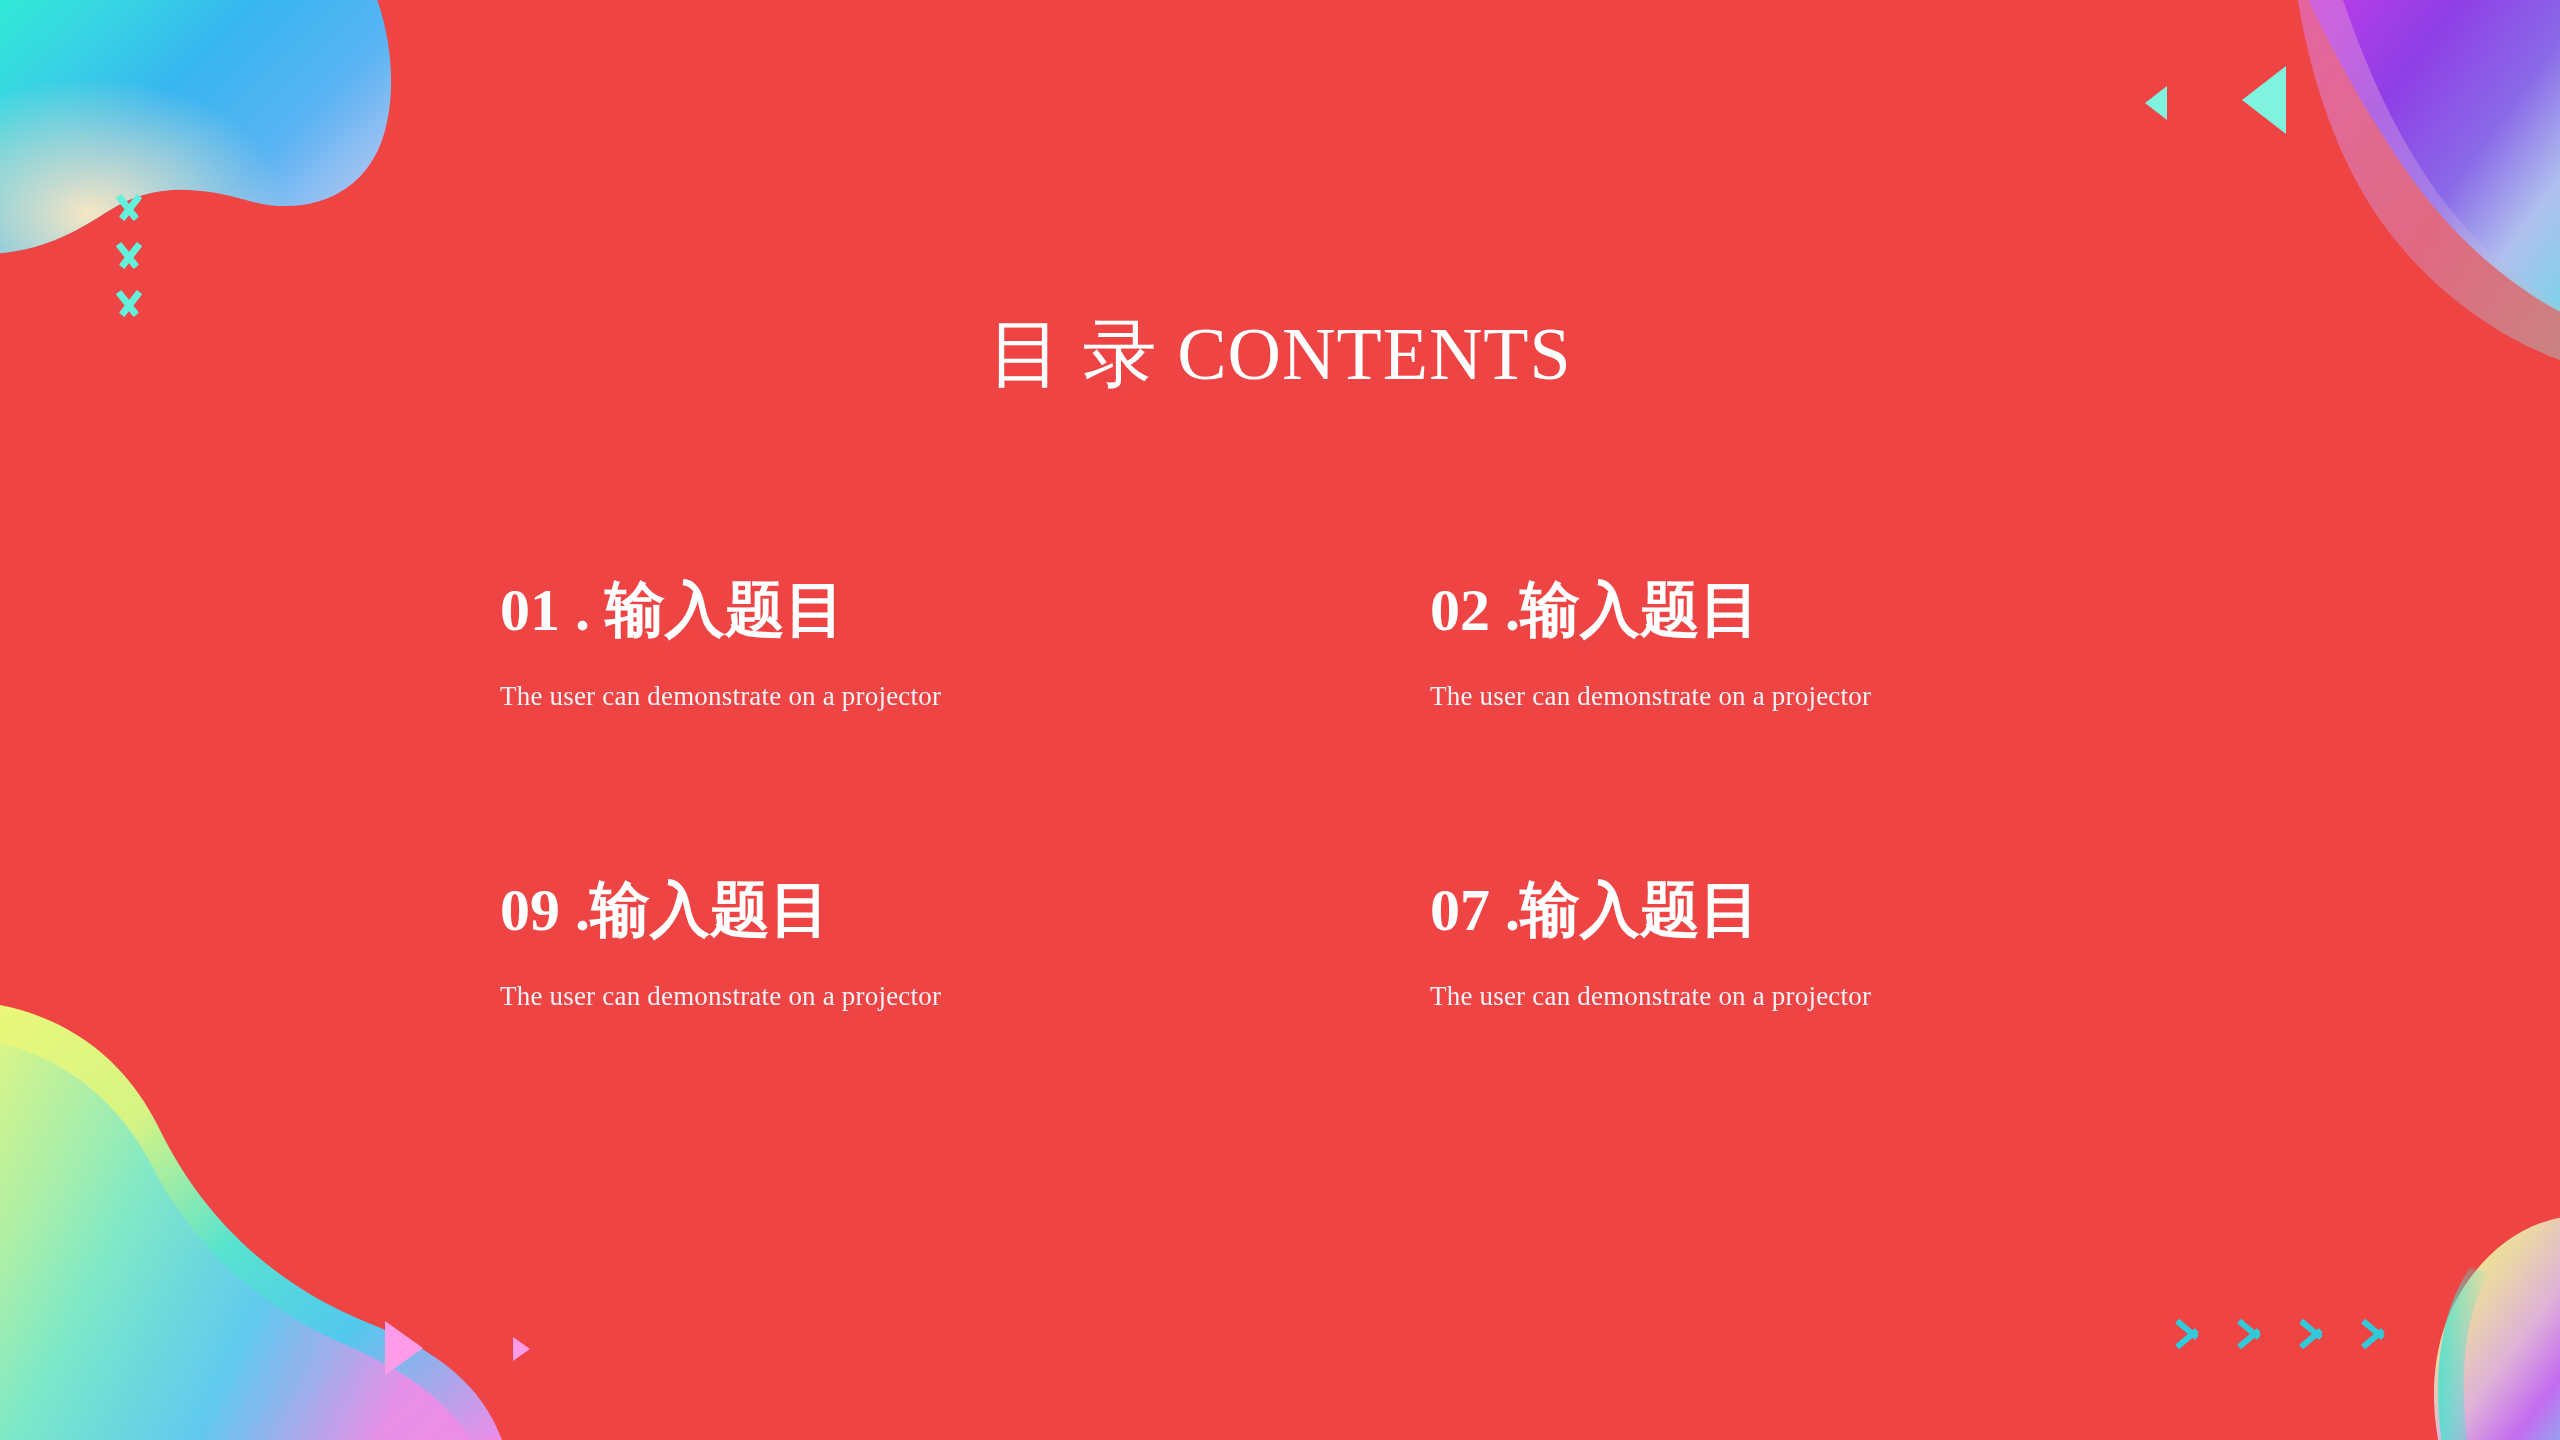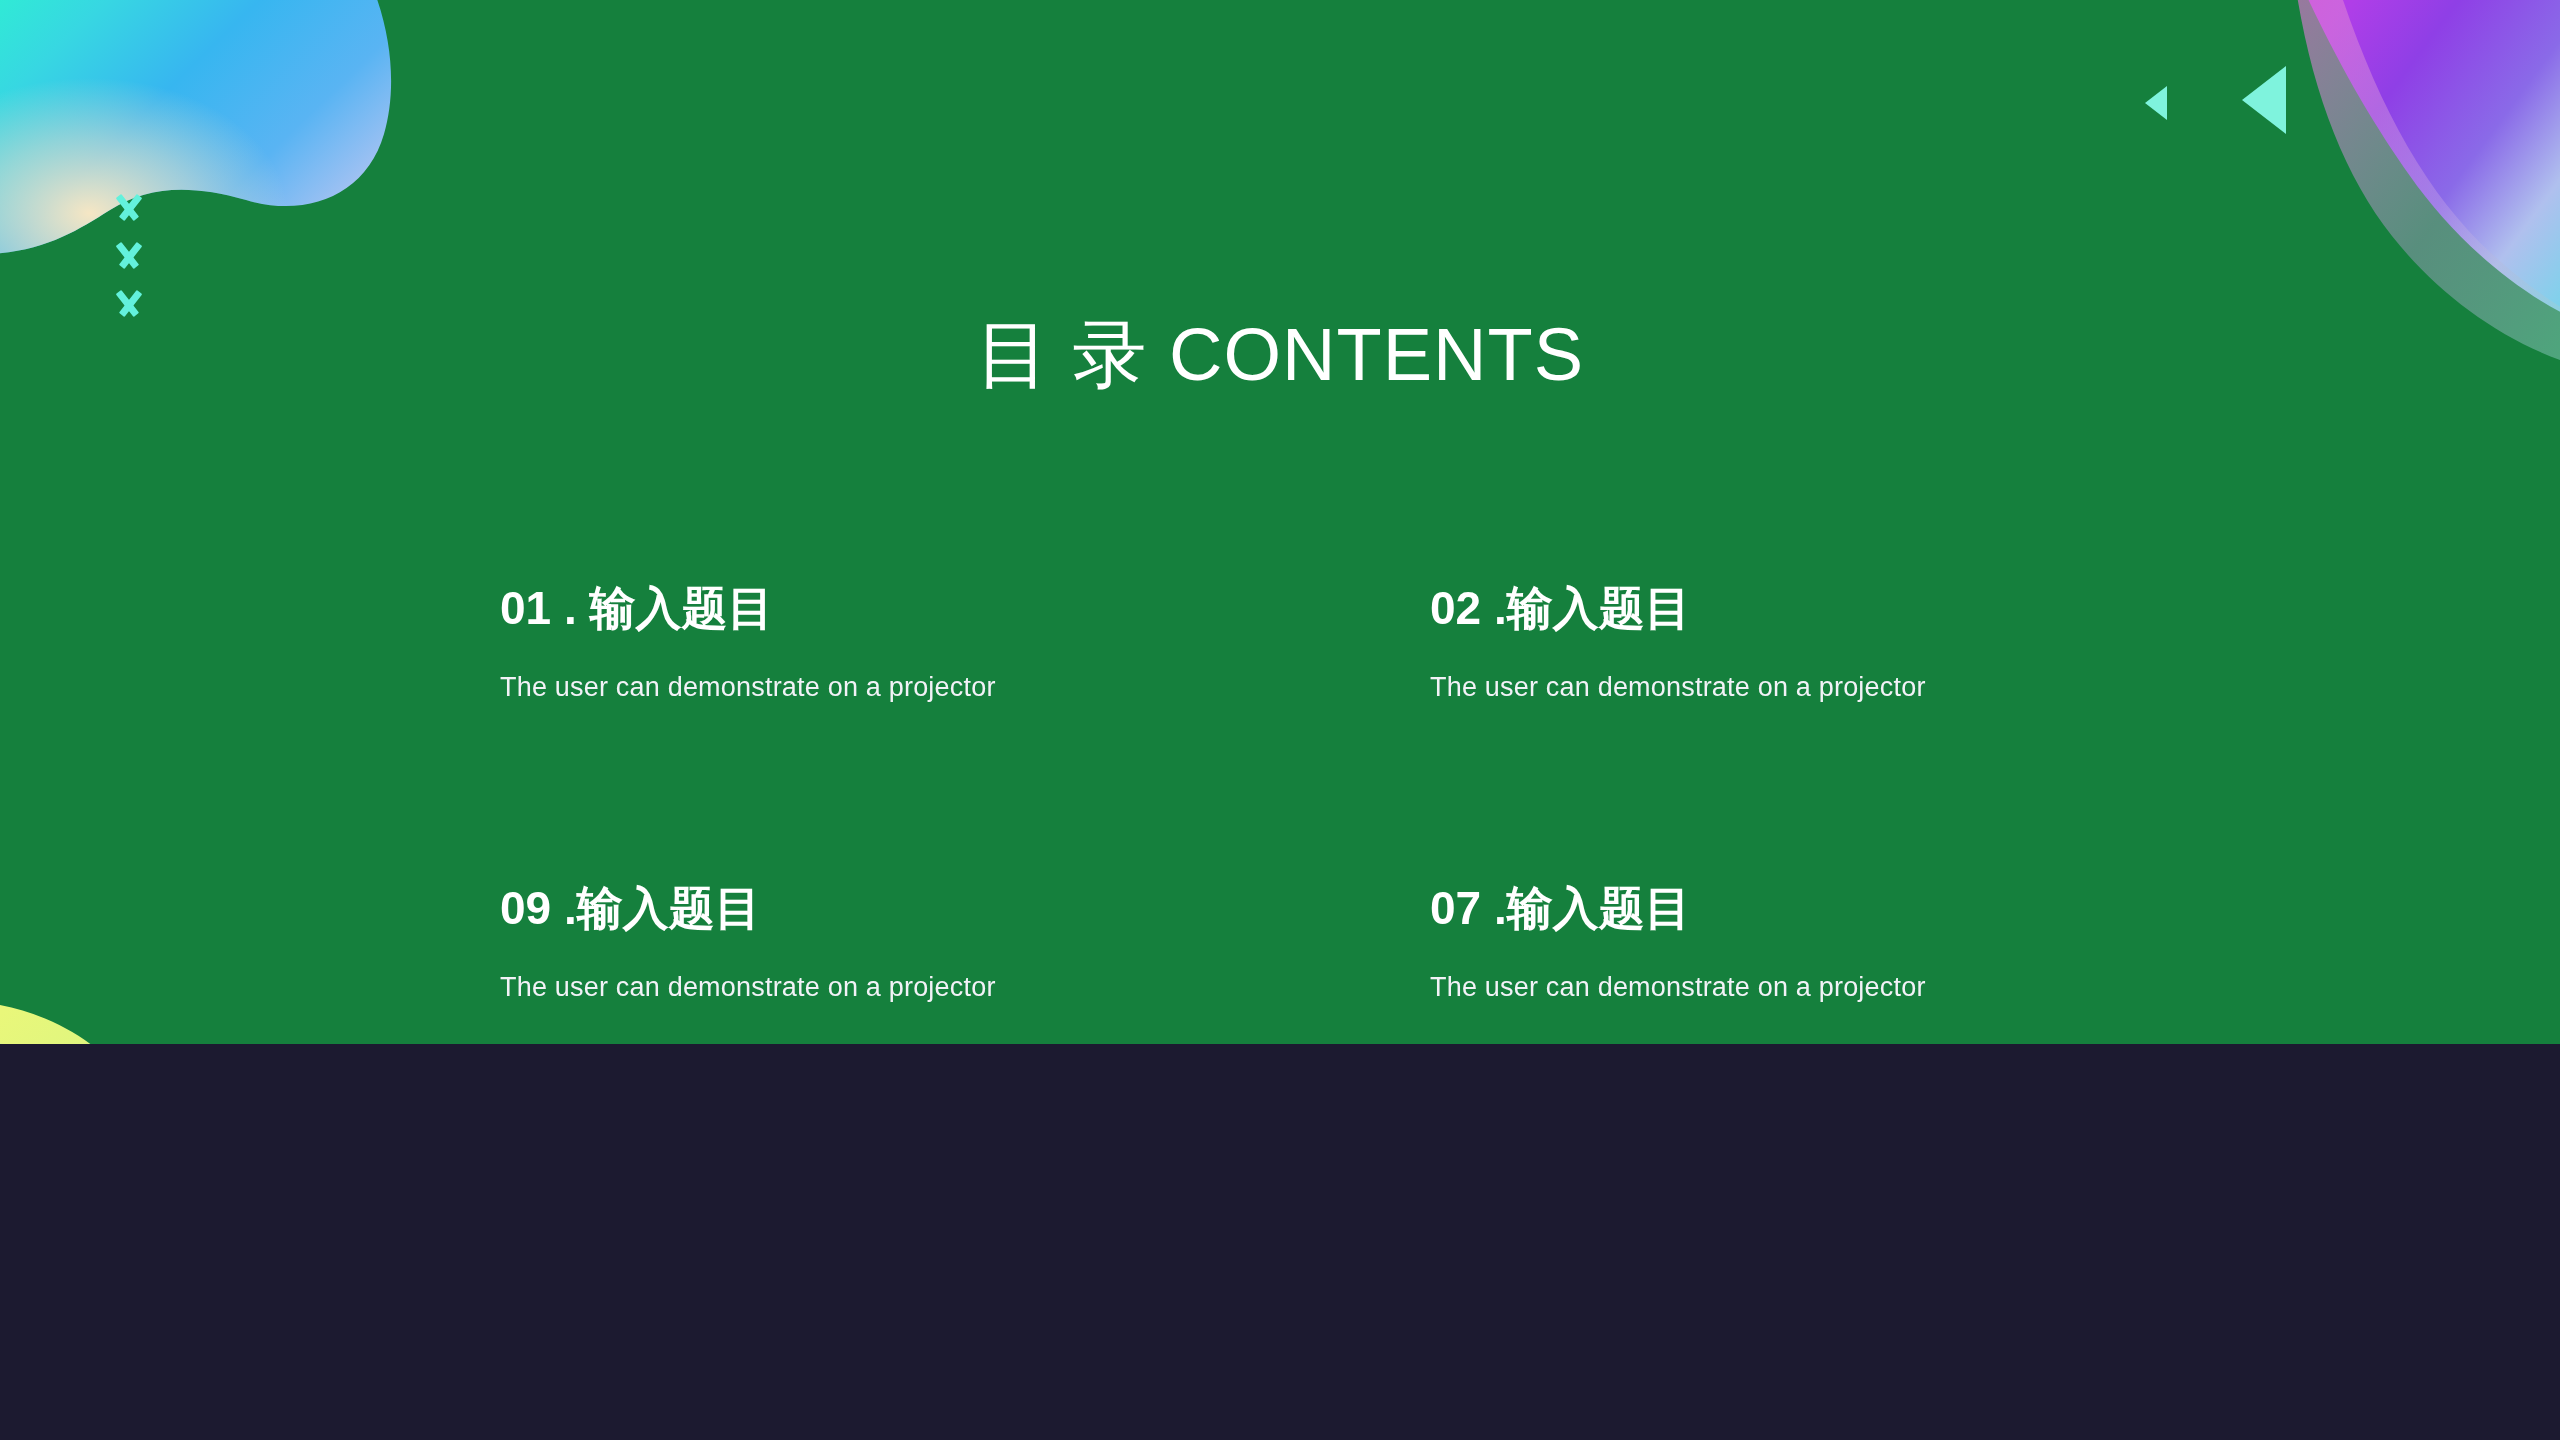--- a/index.html
+++ b/index.html
@@ -7,23 +7,24 @@
     padding: 0;
     background: #1c1a30;
   }
   body {
     font-family: "Liberation Sans", sans-serif;
   }
 
   .slide {
     position: relative;
     width: 2560px;
-    height: 1044px;
+    height: 1440px;
     overflow: hidden;
-    background: #15803d;
+    background: #ef4444;
+    font-family: Liberation Serif, serif;
   }
 
   
   .deco-layer {
     position: absolute;
     inset: 0;
     pointer-events: none;
   }
   .deco-layer svg {
     position: absolute;
@@ -158,27 +159,26 @@
     position: absolute;
     left: 500px;
     top: 578px;
     width: 1560px;
     display: grid;
     grid-template-columns: 930px 630px;
     grid-template-rows: 300px 300px;
   }
   .item { position: relative; }
   .item-title {
-    font-size: 46px;
+    font-size: 60px;
     font-weight: 700;
     color: #ffffff;
     line-height: 1.08;
     letter-spacing: 0px;
     white-space: pre;
-    margin-top: 6px;
   }
   .item-desc {
     margin-top: 38px;
     font-size: 27px;
     font-weight: 400;
     color: #f2f2f7;
     letter-spacing: 0.2px;
   }
 </style>
 </head>

